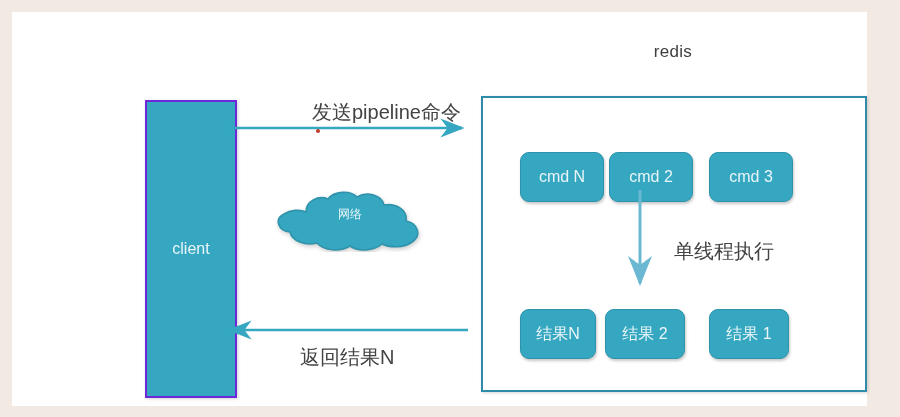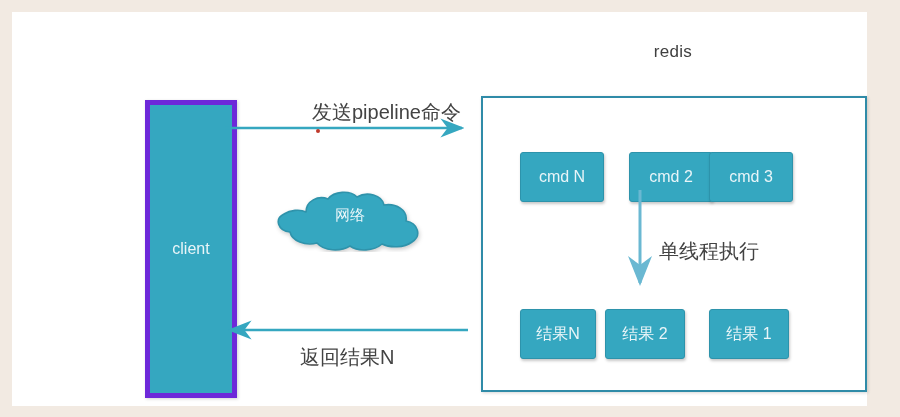--- a/index.html
+++ b/index.html
@@ -36,21 +36,21 @@
     text-align: center;
     font-size: 17px;
     color: #3f3f3f;
   }
 
   
   .client-box {
     left: 133px; top: 88px;
     width: 92px; height: 298px;
     background: #35a7c0;
-    border: 5px solid #6d28d9;
+    border: 2px solid #6d28d9;
     box-shadow: 1px 1px 3px rgba(0,0,0,.18);
     box-sizing: border-box;
   }
   .client-label {
     position: absolute;
     left: 0; right: 0; top: 50%;
     transform: translateY(-50%);
     text-align: center;
     color: #e9f5f8;
     font-size: 16px;
@@ -64,60 +64,60 @@
     background: #ffffff;
     box-sizing: border-box;
     box-shadow: 1px 1px 3px rgba(0,0,0,.16);
   }
 
   
   .node {
     height: 50px;
     background: #35a7c0;
     border: 1px solid #2d93ab;
-    border-radius: 3px;
+    border-radius: 9px;
     box-sizing: border-box;
     box-shadow: 1px 2px 3px rgba(0,0,0,.22);
     color: #e9f5f8;
     font-size: 16px;
     display: flex;
     align-items: center;
     justify-content: center;
   }
   .cmd-n  { left: 508px; top: 140px; width: 84px; }
-  .cmd-2  { left: 597px; top: 140px; width: 84px; margin-left: 20px; }
+  .cmd-2  { left: 597px; top: 140px; width: 84px; }
   .cmd-1  { left: 697px; top: 140px; width: 84px; }
 
   .res-n  { left: 508px; top: 297px; width: 76px; }
   .res-2  { left: 593px; top: 297px; width: 80px; }
   .res-1  { left: 697px; top: 297px; width: 80px; }
 
   
   .cloud-wrap { left: 258px; top: 178px; width: 160px; height: 62px; }
   .cloud-label {
     position: absolute;
     left: 0; right: 0; top: 16px;
     text-align: center;
     color: #eaf6f9;
-    font-size: 15px;
+    font-size: 12px;
     z-index: 2;
   }
 
   
   .svg-layer { left: 0; top: 0; width: 866px; height: 394px; overflow: visible; }
 
   
   .lbl {
     color: #434343;
     font-size: 20px;
     white-space: nowrap;
   }
   .lbl-send   { left: 300px; top: 87px; }
   .lbl-return { left: 288px; top: 332px; }
-  .lbl-thread { left: 647px; top: 226px; }
+  .lbl-thread { left: 662px; top: 226px; }
 
   .red-dot {
     left: 304px; top: 117px;
     width: 4px; height: 4px;
     background: #c0392b;
     border-radius: 50%;
   }
 </style>
 </head>
 <body>

